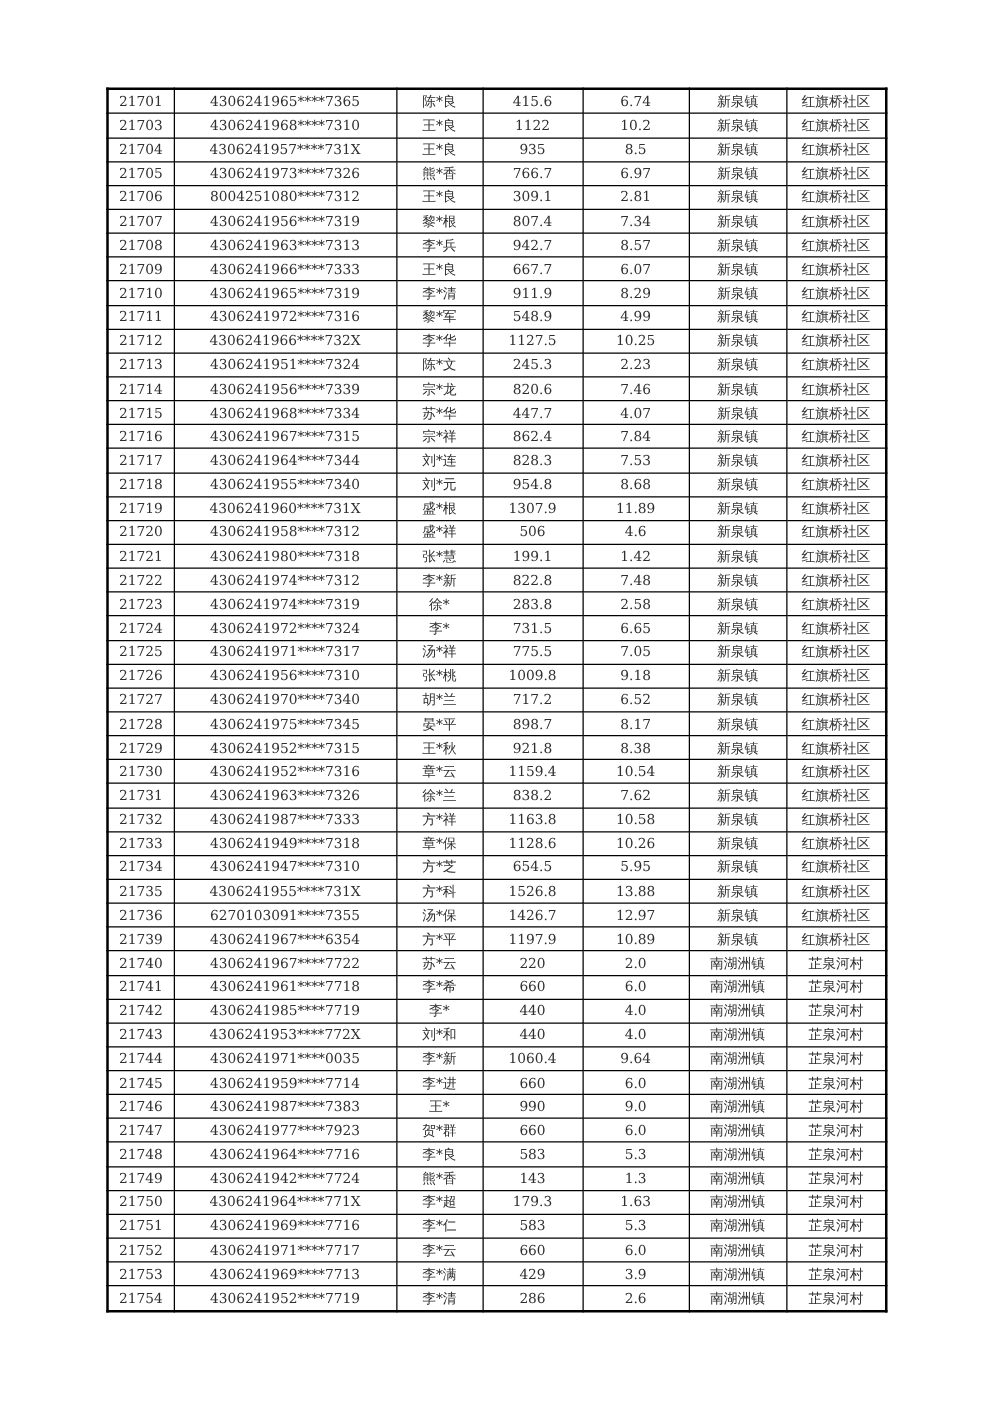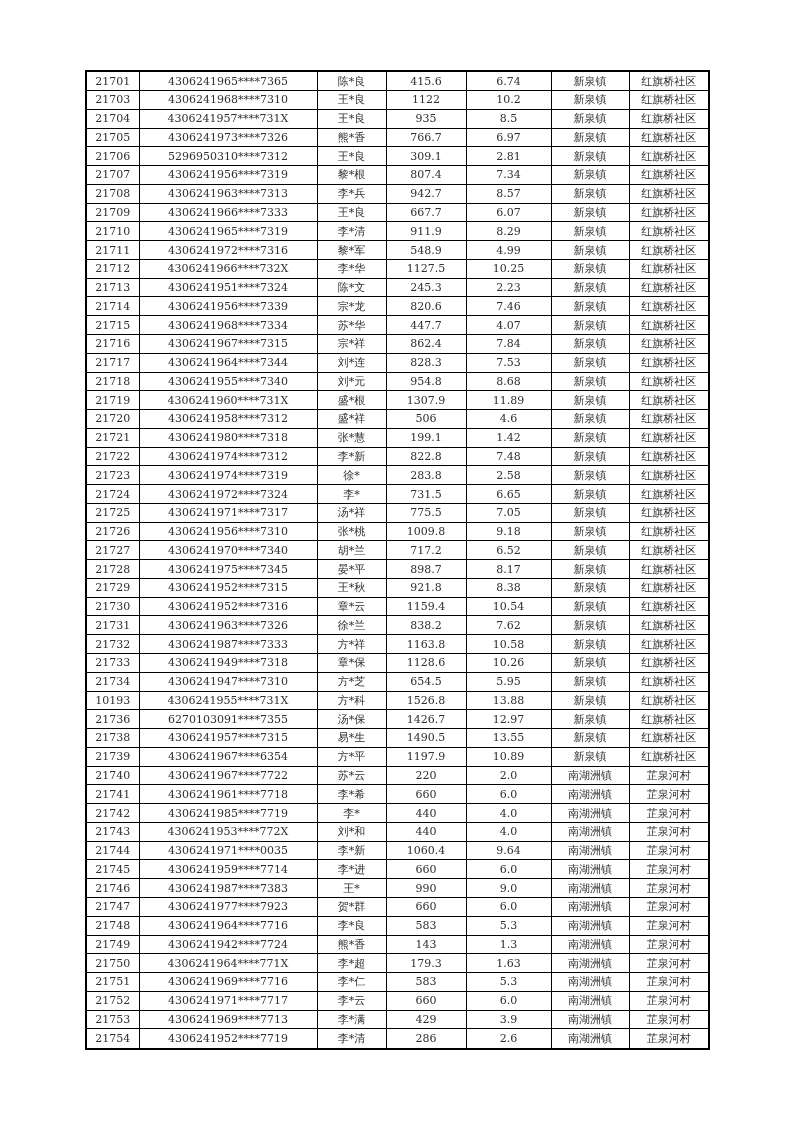--- a/index.html
+++ b/index.html
@@ -87,21 +87,21 @@
           <td>21705</td>
           <td>4306241973****7326</td>
           <td>熊*香</td>
           <td>766.7</td>
           <td>6.97</td>
           <td>新泉镇</td>
           <td>红旗桥社区</td>
         </tr>
         <tr>
           <td>21706</td>
-          <td>5296950310****7312</td>
+          <td>8004251080****7312</td>
           <td>王*良</td>
           <td>309.1</td>
           <td>2.81</td>
           <td>新泉镇</td>
           <td>红旗桥社区</td>
         </tr>
         <tr>
           <td>21707</td>
           <td>4306241956****7319</td>
           <td>黎*根</td>
@@ -347,47 +347,38 @@
         <tr>
           <td>21734</td>
           <td>4306241947****7310</td>
           <td>方*芝</td>
           <td>654.5</td>
           <td>5.95</td>
           <td>新泉镇</td>
           <td>红旗桥社区</td>
         </tr>
         <tr>
-          <td>10193</td>
+          <td>21735</td>
           <td>4306241955****731X</td>
           <td>方*科</td>
           <td>1526.8</td>
           <td>13.88</td>
           <td>新泉镇</td>
           <td>红旗桥社区</td>
         </tr>
         <tr>
           <td>21736</td>
           <td>6270103091****7355</td>
           <td>汤*保</td>
           <td>1426.7</td>
           <td>12.97</td>
           <td>新泉镇</td>
           <td>红旗桥社区</td>
         </tr>
         <tr>
-          <td>21738</td>
-          <td>4306241957****7315</td>
-          <td>易*生</td>
-          <td>1490.5</td>
-          <td>13.55</td>
-          <td>新泉镇</td>
-          <td>红旗桥社区</td>
-        </tr>
-        <tr>
           <td>21739</td>
           <td>4306241967****6354</td>
           <td>方*平</td>
           <td>1197.9</td>
           <td>10.89</td>
           <td>新泉镇</td>
           <td>红旗桥社区</td>
         </tr>
         <tr>
           <td>21740</td>

